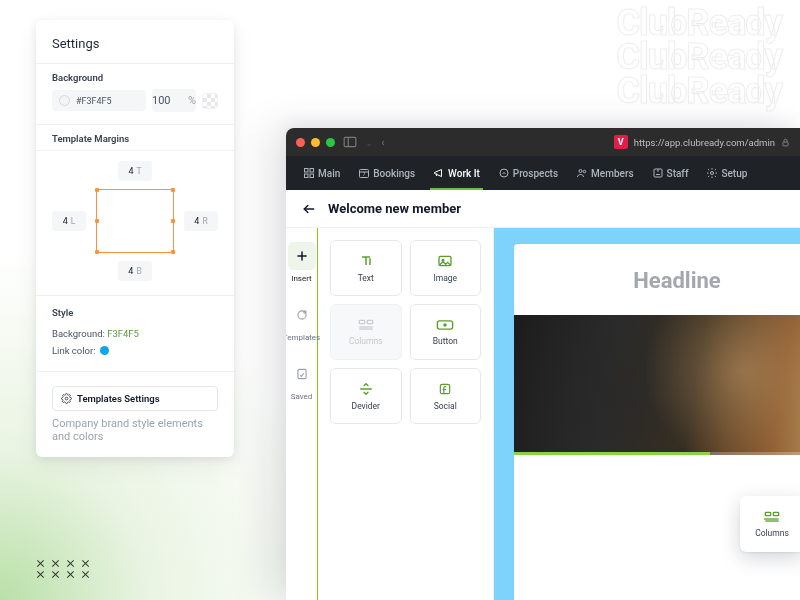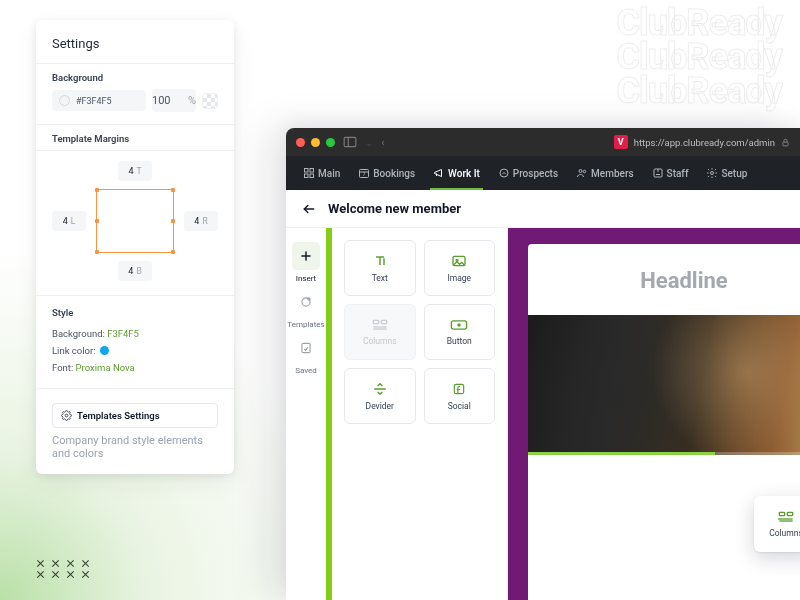--- a/index.html
+++ b/index.html
@@ -77,35 +77,35 @@
   .nav-item{display:flex;align-items:center;gap:3px;padding:0 9px;height:100%;color:#aeb4bc;font-size:10px;font-weight:500;cursor:pointer;text-align:center;}
   .nav-item.active{color:#fff;position:relative;}
   .nav-item.active::after{content:"";position:absolute;left:6px;right:6px;bottom:0;height:2px;background:#6fbf3f;}
   .nav-item .ic{width:12px;height:12px;display:inline-flex;align-items:center;justify-content:center;}
 
   .subhead{height:38px;display:flex;align-items:center;gap:10px;padding:0 14px;border-bottom:1px solid #eef0f2;}
   .back-arrow{width:18px;height:18px;display:flex;align-items:center;justify-content:center;cursor:pointer;color:#111827;font-size:14px;}
   .subhead .t{font-size:13px;font-weight:700;color:#111827;}
 
   .editor{display:flex;height:calc(100% - 28px - 34px - 38px);}
-  .left-rail{width:46px;border-right:6px solid #84cc16;display:flex;flex-direction:column;align-items:center;padding-top:14px;gap:5px;}
+  .left-rail{width:32px;border-right:1px solid #84cc16;display:flex;flex-direction:column;align-items:center;padding-top:14px;gap:18px;}
   .rail-item{display:flex;flex-direction:column;align-items:center;gap:4px;font-size:8px;color:#6b7280;cursor:pointer;}
   .rail-item.active{color:#111827;}
   .rail-chip{width:28px;height:28px;border-radius:5px;display:flex;align-items:center;justify-content:center;}
   .rail-item.active .rail-chip{background:#f0f5ec;}
 
   .elements-col{width:176px;border-right:1px solid #eef0f2;padding:12px 12px 0;}
   .elements-col h3{font-size:11px;font-weight:700;color:#111827;margin-bottom:10px;}
   .grid{display:grid;grid-template-columns:1fr 1fr;gap:8px;}
   .tile{height:56px;border:1px solid #e5e7eb;border-radius:6px;display:flex;flex-direction:column;align-items:center;justify-content:center;gap:5px;font-size:8.5px;color:#374151;cursor:pointer;background:#fff;}
   .tile.disabled{background:#f7f8fa;color:#c4c8cf;border-color:#eef0f2;cursor:default;}
   .tile .ti{color:#5b9d2f;font-size:14px;}
   .tile.disabled .ti{color:#c9cdd3;}
 
-  .canvas{flex:1;background:#701a75;position:relative;padding:20px 0 0 20px;overflow:hidden;}
+  .canvas{flex:1;background:#7dd3fc;position:relative;padding:20px 0 0 20px;overflow:hidden;}
   .doc{background:#fff;position:absolute;top:16px;left:20px;right:-40px;bottom:-40px;border-radius:4px 0 0 0;box-shadow:0 1px 2px rgba(0,0,0,.05);padding:24px 0 0 0;text-align:center;}
   .doc h2{font-size:22px;font-weight:700;color:#a3a8af;}
   .hero{margin:22px 0 0 0;height:140px;background:linear-gradient(100deg,#1b1b1b 0%,#2b2b2b 30%,#3a2f1f 55%,#8c5a2f 80%,#caa96b 100%);position:relative;overflow:hidden;}
   .hero::before{content:"";position:absolute;inset:0;background:
       radial-gradient(circle at 70% 40%, rgba(200,160,110,.5), transparent 40%),
       radial-gradient(circle at 30% 60%, rgba(40,40,40,.6), transparent 50%);}
   .hero-progress{position:absolute;left:0;right:0;bottom:0;height:3px;background:rgba(255,255,255,.25);}
   .hero-progress::after{content:"";position:absolute;left:0;top:0;bottom:0;width:60%;background:#8bd246;}
 
   .columns-pop{position:absolute;bottom:48px;left:246px;width:64px;height:56px;background:#fff;border-radius:6px;box-shadow:0 6px 20px rgba(15,23,42,.18),0 1px 2px rgba(15,23,42,.08);display:flex;flex-direction:column;align-items:center;justify-content:center;gap:5px;font-size:8.5px;color:#374151;}
@@ -173,21 +173,20 @@
             <span class="dot-br"></span>
       </div>
         </div>
     </div>
   </div>
 
   <div class="style-block">
     <div class="lab">Style</div>
     <div><span>Background:</span> <span class="val-green">F3F4F5</span></div>
     <div><span>Link color:</span> <span class="link-dot"></span></div>
-    <div><span>Font:</span> <span class="val-green">Proxima Nova</span></div>
   </div>
 
   <div style="border-top:1px solid #eef0f2;padding-top:4px">
     <div class="templates-btn">
       <svg width="11" height="11" viewBox="0 0 24 24" fill="none" stroke="#374151" stroke-width="2">
           <circle cx="12" cy="12" r="3"></circle>
           <path d="M19.4 15a1.7 1.7 0 0 0 .34 1.87l.06.06a2 2 0 1 1-2.83 2.83l-.06-.06a1.7 1.7 0 0 0-1.87-.34 1.7 1.7 0 0 0-1 1.56V21a2 2 0 1 1-4 0v-.09a1.7 1.7 0 0 0-1-1.56 1.7 1.7 0 0 0-1.87.34l-.6.06a2 2 0 1 1-2.83-2.83l.06-.06a1.7 1.7 0 0 0 .34-1.87 1.7 1.7 0 0 0-1.56-1H3a2 2 0 1 1 0-4h.09a1.7 1.7 0 0 0 1.56-1 1.7 1.7 0 0 0-.34-1.87l-.06-.06a2 2 0 1 1 2.83-2.83l.06.06c.5.5 1.26.64 1.87.34.61-.25 1-.85 1-1.51V3a2 2 0 1 1 4 0v.09c0 .66.39 1.26 1 1.51.61.3 1.37.16 1.87-.34l.06-.06a2 2 0 1 1 2.83 2.83l-.6.06a1.7 1.7 0 0 0-.34 1.87c.25.61.85 1 1.51 1H21a2 2 0 1 1 0 4h-.09c-.66 0-1.26.39-1.51 1z"></path>
         </svg>
       <span>Templates Settings</span>
     </div>

